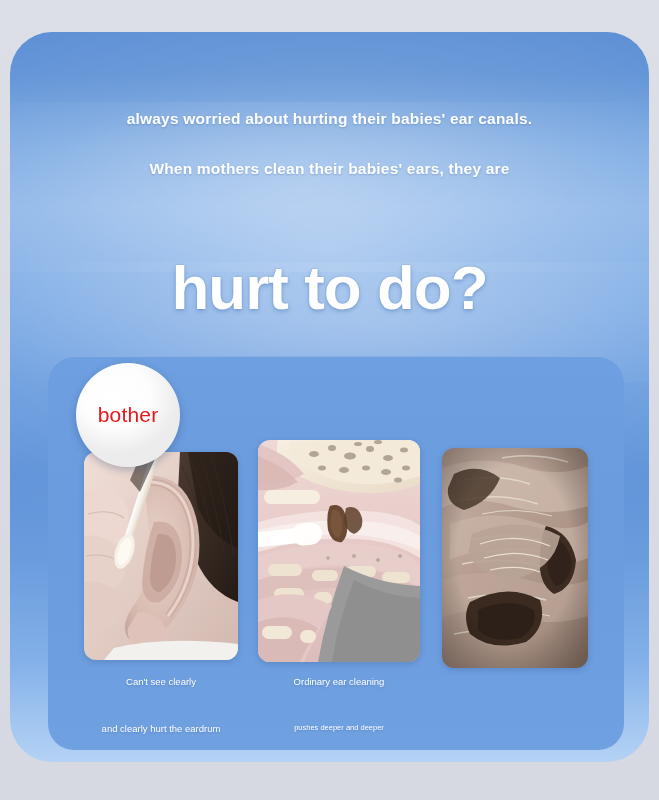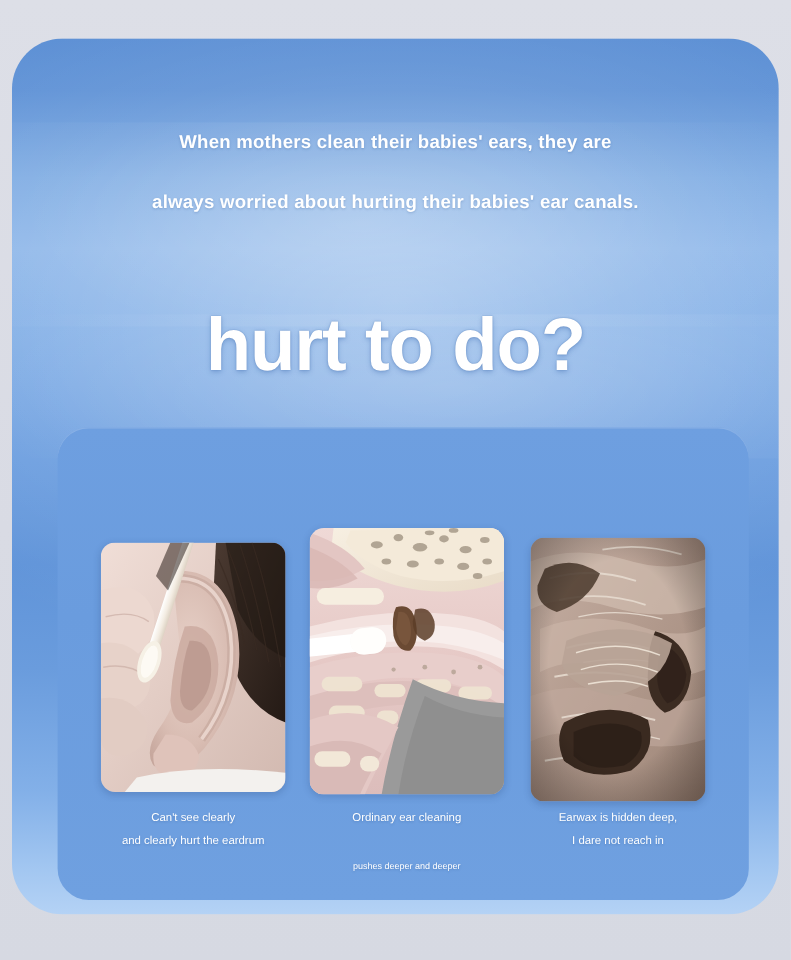--- a/index.html
+++ b/index.html
@@ -148,21 +148,21 @@
   .photo svg { display: block; width: 100%; height: 100%; }
 
   
   .caption {
     position: absolute;
     color: #ffffff;
     text-align: center;
     text-shadow: 0 1px 2px rgba(40,80,140,0.3);
   }
   .caption .cap-line { display: block; }
-  .caption .cap-line-1 { margin-bottom: 8px; }
+  .caption .cap-line-1 { margin-bottom: 36px; }
 
   .caption-1 { left: 26px;  top: 320px; width: 174px; font-size: 9.5px; }
   .caption-1 .cap-line-2 { font-size: 9.5px; }
 
   .caption-2 { left: 200px; top: 320px; width: 182px; font-size: 9.5px; }
   .caption-2 .cap-line-2 { font-size: 7.5px; margin-top: 30px; }
 
   .caption-3 { left: 384px; top: 320px; width: 166px; font-size: 9.5px; }
   .caption-3 .cap-line-2 { font-size: 9.5px; }
 </style>
@@ -170,22 +170,22 @@
 <body>
 
 <div class="page">
 
   <div class="promo-card">
 
     <div class="sky-wash-a"></div>
     <div class="sky-wash-b"></div>
 
     <div class="headline">
+      <span class="line">always worried about hurting their babies' ear canals.</span>
       <span class="line">When mothers clean their babies' ears, they are</span>
-      <span class="line">always worried about hurting their babies' ear canals.</span>
     </div>
 
     <div class="big-question">hurt to do?</div>
 
     <div class="inner-panel">
       <div class="photo-row">
 
         <div class="photo photo-1">
           <svg viewBox="0 0 154 208" preserveAspectRatio="xMidYMid slice" aria-hidden="true">
             <defs>
@@ -395,21 +395,20 @@
       <div class="caption caption-1">
         <span class="cap-line cap-line-1">Can't see clearly</span>
         <span class="cap-line cap-line-2">and clearly hurt the eardrum</span>
       </div>
 
       <div class="caption caption-2">
         <span class="cap-line cap-line-1">Ordinary ear cleaning</span>
         <span class="cap-line cap-line-2">pushes deeper and deeper</span>
       </div>
 
-      <div class="caption caption-3">
-        <span class="cap-line cap-line-1">Earwax is hidden deep,</span>
-        <span class="cap-line cap-line-2">I dare not reach in</span>
-      </div>
     </div>
 
+    <div class="bother-badge">
+      <span class="bother-text">bother</span>
+    </div>
 
   </div>
 </div>
 
 </body></html>

